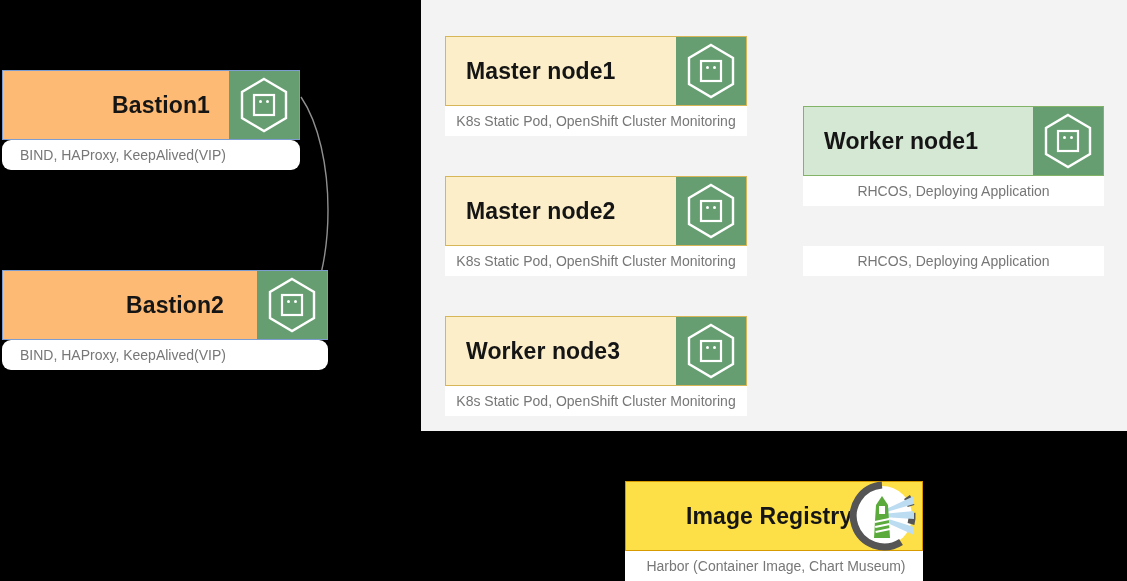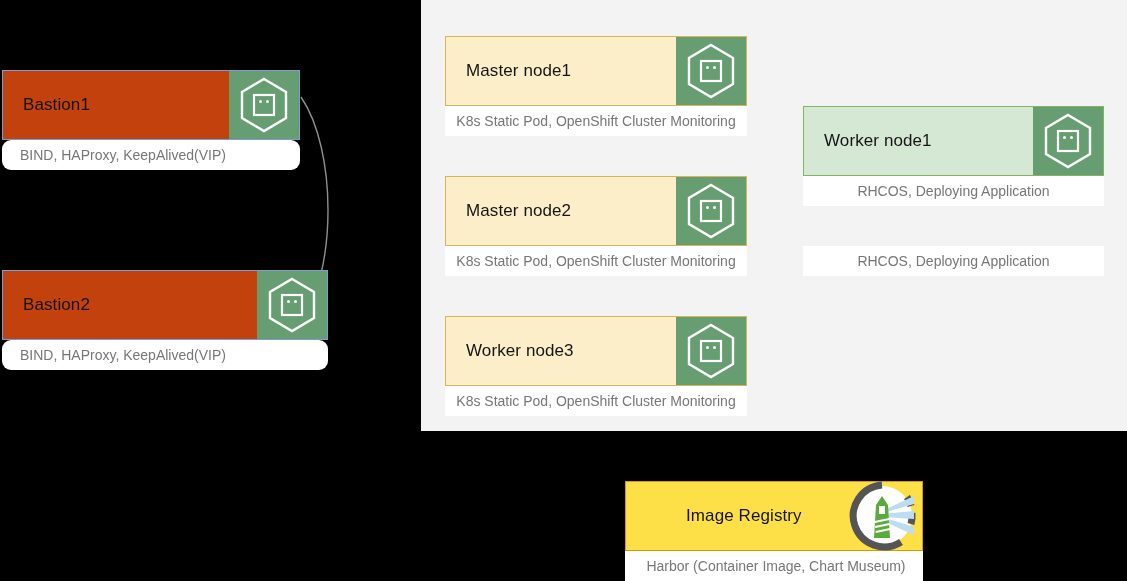--- a/index.html
+++ b/index.html
@@ -15,34 +15,34 @@
   }
   
   .node{position:absolute;}
   .node .head{
     position:relative;box-sizing:border-box;
     display:flex;align-items:center;
     height:70px;width:100%;
     border:1px solid #7f7f7f;
   }
   .node .title{
-    font-size:17px;font-weight:normal;color:#151515;
+    font-size:23px;font-weight:bold;color:#151515;
     padding-left:20px;letter-spacing:.1px;white-space:nowrap;
   }
   .node .iconbox{
     position:absolute;right:0;top:0;bottom:0;width:70px;
     background:#669e71;display:flex;align-items:center;justify-content:center;
   }
   .node .sub{
     box-sizing:border-box;width:100%;height:30px;
     background:#ffffff;display:flex;align-items:center;
     font-size:14px;color:#777777;padding-left:20px;white-space:nowrap;
   }
   
-  .bastion .head{background:#c2410c;border-color:#7d9dd0;}
+  .bastion .head{background:#fdba74;border-color:#7d9dd0;justify-content:center;}
   .bastion .sub{padding-left:18px;border-radius:9px;}
   
   .master .head{background:#fbeec9;border-color:#d6b656;}
   .master .sub{justify-content:center;padding-left:0;}
   
   .worker .head{background:#d5e8d4;border-color:#82b366;align-items:center;}
   .worker .sub{justify-content:center;padding-left:0;}
   
   .registry .head{background:#fde047;border-color:#d79b00;padding-left:40px;}
   .registry .sub{justify-content:center;padding-left:4px;}

